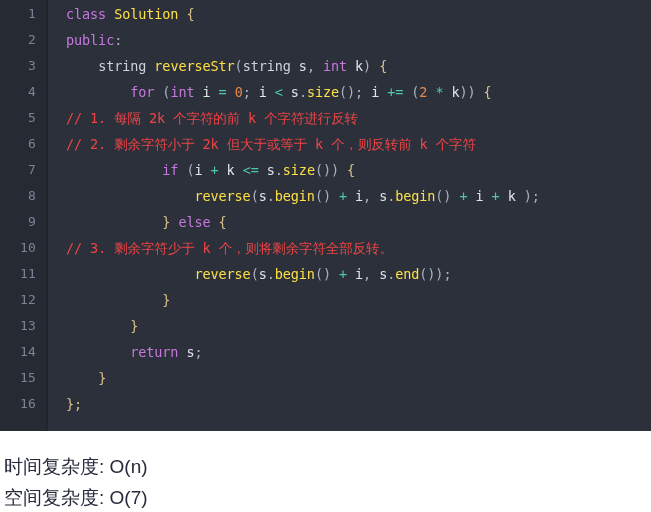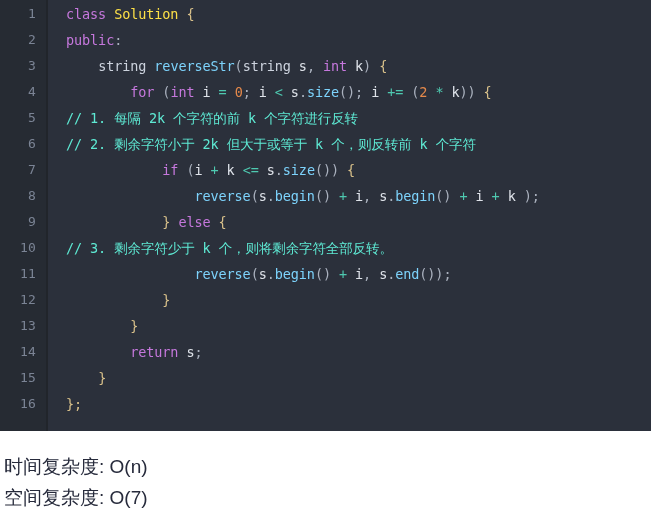--- a/index.html
+++ b/index.html
@@ -55,28 +55,28 @@
     font-family: "DejaVu Sans Mono", monospace;
     font-size: 13.5px;
     white-space: pre;
     color: #c8ccd4;
     letter-spacing: -0.1px;
   }
 
   
   .kw   { color: #c678dd; margin-top: 28px; }           
   .type { color: #cdd3de; }           
-  .fn   { color: #7dd3fc; }           
+  .fn   { color: #fde047; }           
   .cls  { color: #fde047; }           
   .num  { color: #e5894b; }           
   .op   { color: #4ec9b0; }           
   .pun  { color: #abb2bf; }           
   .br   { color: #d8c08a; }           
   .var  { color: #dfe3ea; }           
-  .cmt  { color: #5eead4; }           
+  .cmt  { color: #ef4444; }           
 
   
   #notes {
     background: #ffffff;
     padding: 20px 0 0 4px;
   }
   .note {
     color: #262a3b;
     font-family: "Liberation Sans", sans-serif;
     font-size: 19px;

